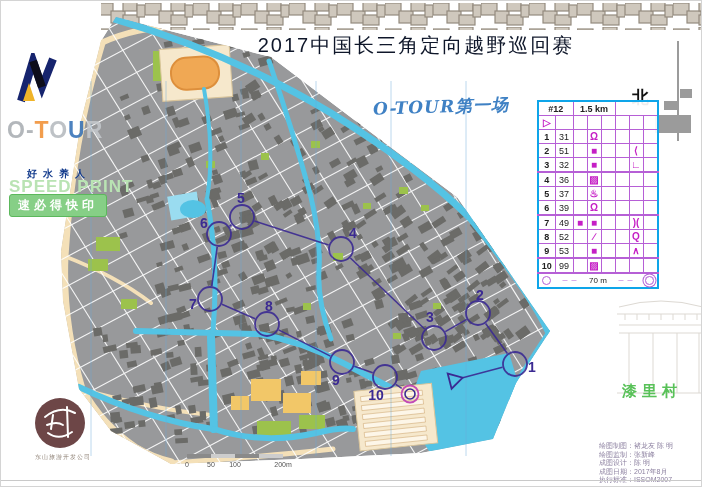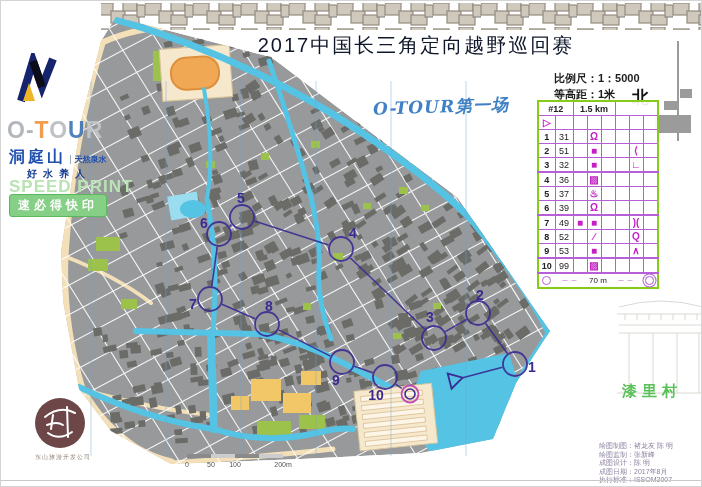--- a/index.html
+++ b/index.html
@@ -8,21 +8,21 @@
   .abs{position:absolute;}
   
   #title{left:240px;top:31px;width:350px;text-align:center;font-size:20px;letter-spacing:2px;
          color:#0f172a;white-space:nowrap;}
   #subtitle{left:372px;top:94px;width:160px;font:italic bold 17px "DejaVu Serif",serif;
             color:#3f81c4;transform:rotate(-2deg);letter-spacing:1px;}
   
   #mapinfo{left:553px;top:69px;font-size:11px;color:#1c1c1c;font-weight:bold;line-height:16px;}
   
   #cd{left:536px;top:99px;}
-  #cd table{border-collapse:collapse;border:2px solid #84cc16;background:rgba(255,255,255,.92);}
+  #cd table{border-collapse:collapse;border:2px solid #0ea5e9;background:rgba(255,255,255,.92);}
   #cd td{border:1px solid #b65fd6;text-align:center;vertical-align:middle;height:13px;padding:0;
          font-size:9px;color:#222;}
   #cd tr.thick td{border-top-width:2px;}
   #cd td.sym{font-size:10px;color:#c51fc5;font-weight:bold;}
   #cd td.no{font-weight:bold;}
   #cd td.hdr{font-size:9px;font-weight:bold;}
   .finrow{display:flex;align-items:center;justify-content:space-between;padding:0 3px;}
   .fincirc{width:7px;height:7px;border:1.4px solid #b65fd6;border-radius:50%;display:inline-block;}
   .fincirc.dbl{box-shadow:0 0 0 1.5px #fff,0 0 0 2.5px #b65fd6;}
   .findash{color:#b65fd6;font-size:7px;letter-spacing:1px;}
@@ -751,24 +751,20 @@
         <line x1="652" y1="332" x2="652" y2="392"></line>
       <line x1="676" y1="332" x2="676" y2="392"></line>
         <line x1="698" y1="332" x2="698" y2="392"></line>
       <line x1="616" y1="392" x2="702" y2="392"></line>
     </g>
   </svg>
 
   <div class="abs" id="title">2017中国长三角定向越野巡回赛</div>
   <div class="abs" id="subtitle">O-TOUR第一场</div>
 
-  <div class="abs" id="mapinfo">
-    <div>比例尺：1：5000</div>
-    <div>等高距：1米</div>
-  </div>
 
   <div class="abs" id="cd">
     <table>
       <colgroup>
         <col style="width:17px">
           <col style="width:18px">
           <col style="width:14px">
           <col style="width:14px">
         <col style="width:14px">
           <col style="width:14px">
@@ -916,24 +912,20 @@
     </div>
 
   <div class="abs" id="mlw">
     <svg width="46" height="52" viewBox="0 0 46 52">
       <path d="M6,48 L18,8 L27,34 L38,6" stroke="#16246e" stroke-width="8" fill="none"></path>
       <path d="M18,8 L27,34" stroke="#0d0d1a" stroke-width="8" fill="none"></path>
       <polygon points="8,48 14,30 20,48" fill="#f0b429"></polygon>
     </svg>
   </div>
   <div class="abs" id="otour"><span style="color: rgb(166, 171, 176); opacity: 0.85;">O</span><span style="color: rgb(166, 171, 176); opacity: 0.85;">-</span><span style="color: rgb(240, 140, 46); opacity: 0.85;">T</span><span style="color: rgb(179, 184, 189); opacity: 0.85;">O</span><span style="color: rgb(47, 109, 181); opacity: 0.85;">U</span><span style="color: rgb(197, 201, 205); opacity: 0.85;">R</span></div>
-  <div class="abs" id="water">
-    <span id="waterbrand">洞庭山</span>
-    <span id="watersub">天然泉水</span>
-  </div>
   <div class="abs" id="waterslogan">好水养人</div>
   <div class="abs" id="speedprint">SPEED PRINT</div>
   <div class="abs" id="printbadge">速必得快印</div>
 
   <svg class="abs" style="left:30px;top:394px;" width="58" height="58" viewBox="0 0 58 58">
     <circle cx="29" cy="28" r="25" fill="#6d4647"></circle>
     <g stroke="#fff" fill="none" stroke-width="2" stroke-linecap="round">
       <path d="M14,22 Q29,10 44,18"></path>
       <path d="M36,12 L37,42"></path>
       <path d="M16,30 Q26,26 32,30"></path>

